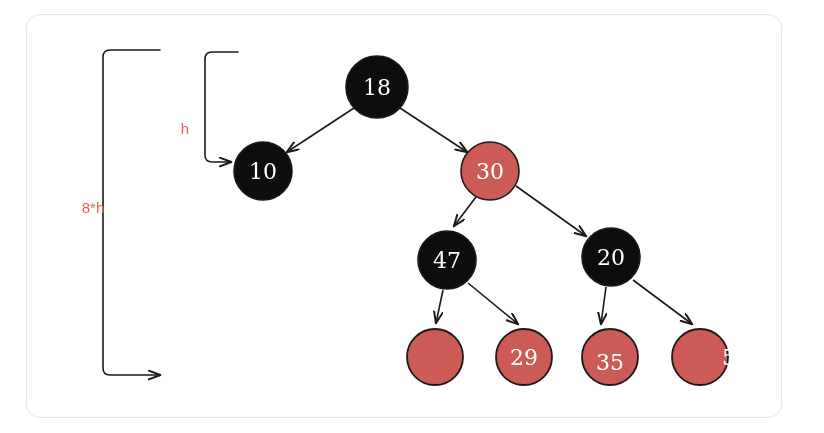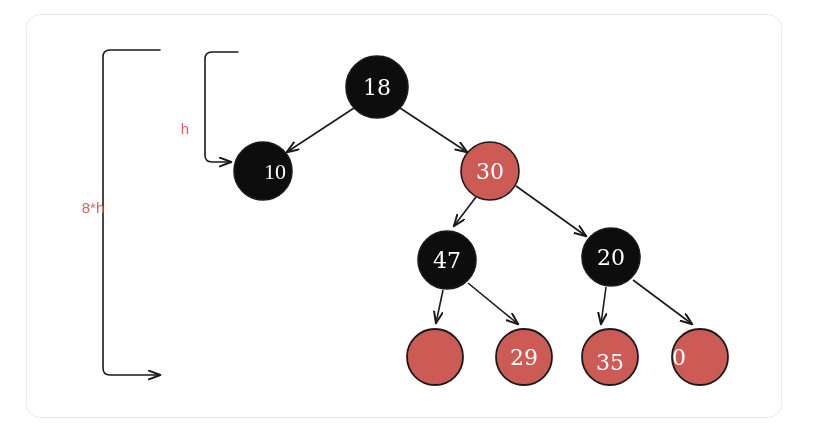--- a/index.html
+++ b/index.html
@@ -105,25 +105,25 @@
       <circle cx="447" cy="260" r="29" fill="#0d0d0d" stroke="#1a1a1a" stroke-width="1.6"></circle>
       <circle cx="611" cy="257" r="29" fill="#0d0d0d" stroke="#1a1a1a" stroke-width="1.6"></circle>
       <circle cx="435" cy="357" r="28" fill="#cc5b56" stroke="#1a1a1a" stroke-width="1.8"></circle>
       <circle cx="524" cy="357" r="28" fill="#cc5b56" stroke="#1a1a1a" stroke-width="1.8"></circle>
       <circle cx="610" cy="357" r="28" fill="#cc5b56" stroke="#1a1a1a" stroke-width="1.8"></circle>
       <circle cx="700" cy="357" r="28" fill="#cc5b56" stroke="#1a1a1a" stroke-width="1.8"></circle>
     </g>
   </svg>
 
   <div class="node-label" style="left:377px; top:88px;">18</div>
-  <div class="node-label" style="left:275px; top:172px;font-family:Liberation Serif, serif;">10</div>
+  <div class="node-label" style="left:263px; top:172px;">10</div>
   <div class="node-label" style="left:490px; top:172px;">30</div>
   <div class="node-label" style="left:447px; top:261px;">47</div>
   <div class="node-label" style="left:611px; top:258px;">20</div>
   <div class="node-label" style="left:435px; top:358px;margin-left:46px;">20</div>
   <div class="node-label" style="left:524px; top:358px;">29</div>
   <div class="node-label" style="left:610px; top:363px;">35</div>
-  <div class="node-label" style="left:672px; top:358px;">50</div>
+  <div class="node-label" style="left:736px; top:358px;">50</div>
 
   <div class="ann-label" style="left:185px; top:128px; color:#e0635e;">h</div>
   <div class="ann-label" style="left:93px; top:207px; color:#e0635e;">8*h</div>
 
 </div>
 
 </body></html>

